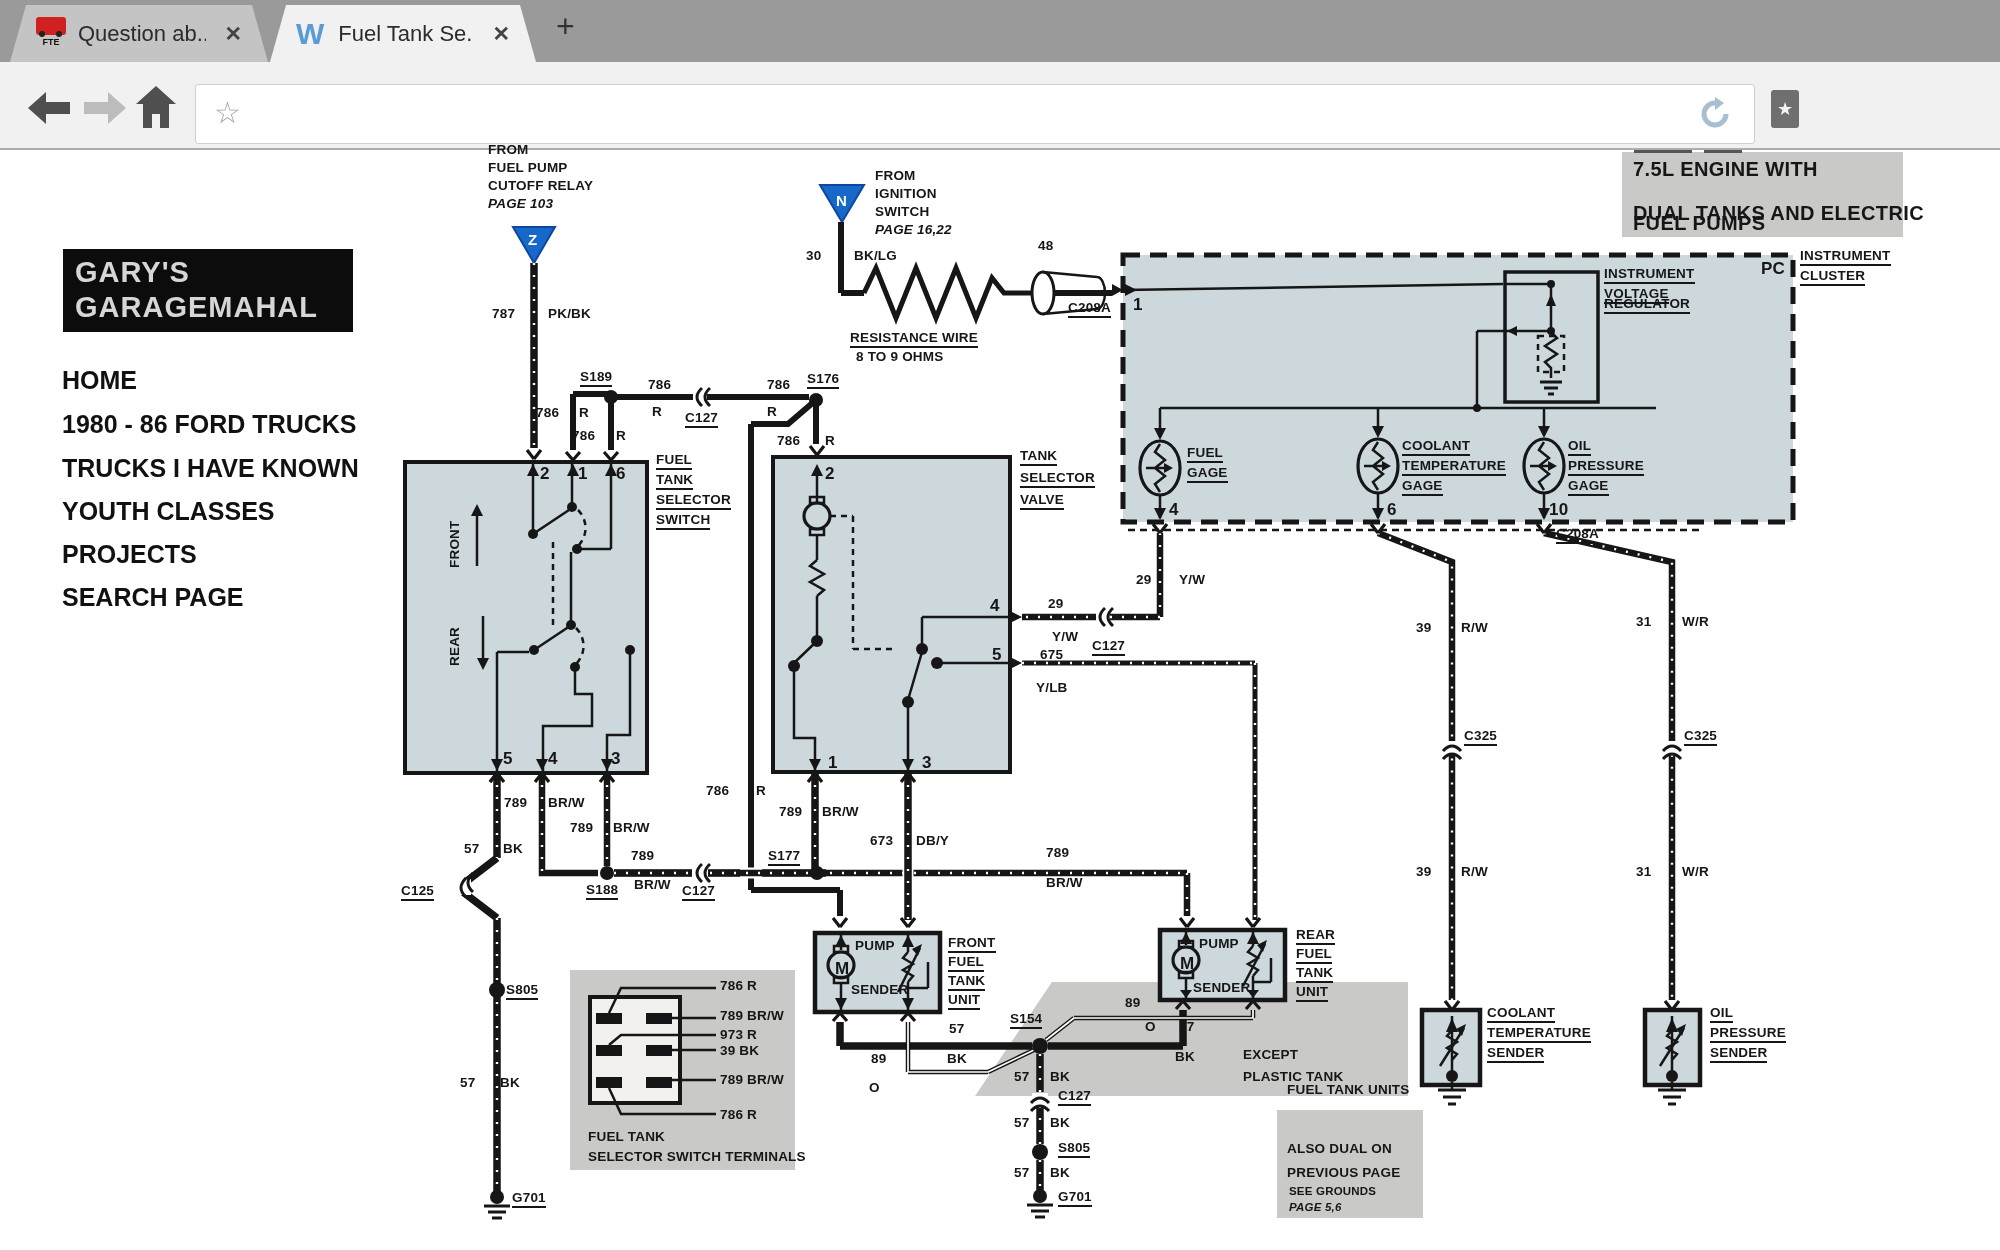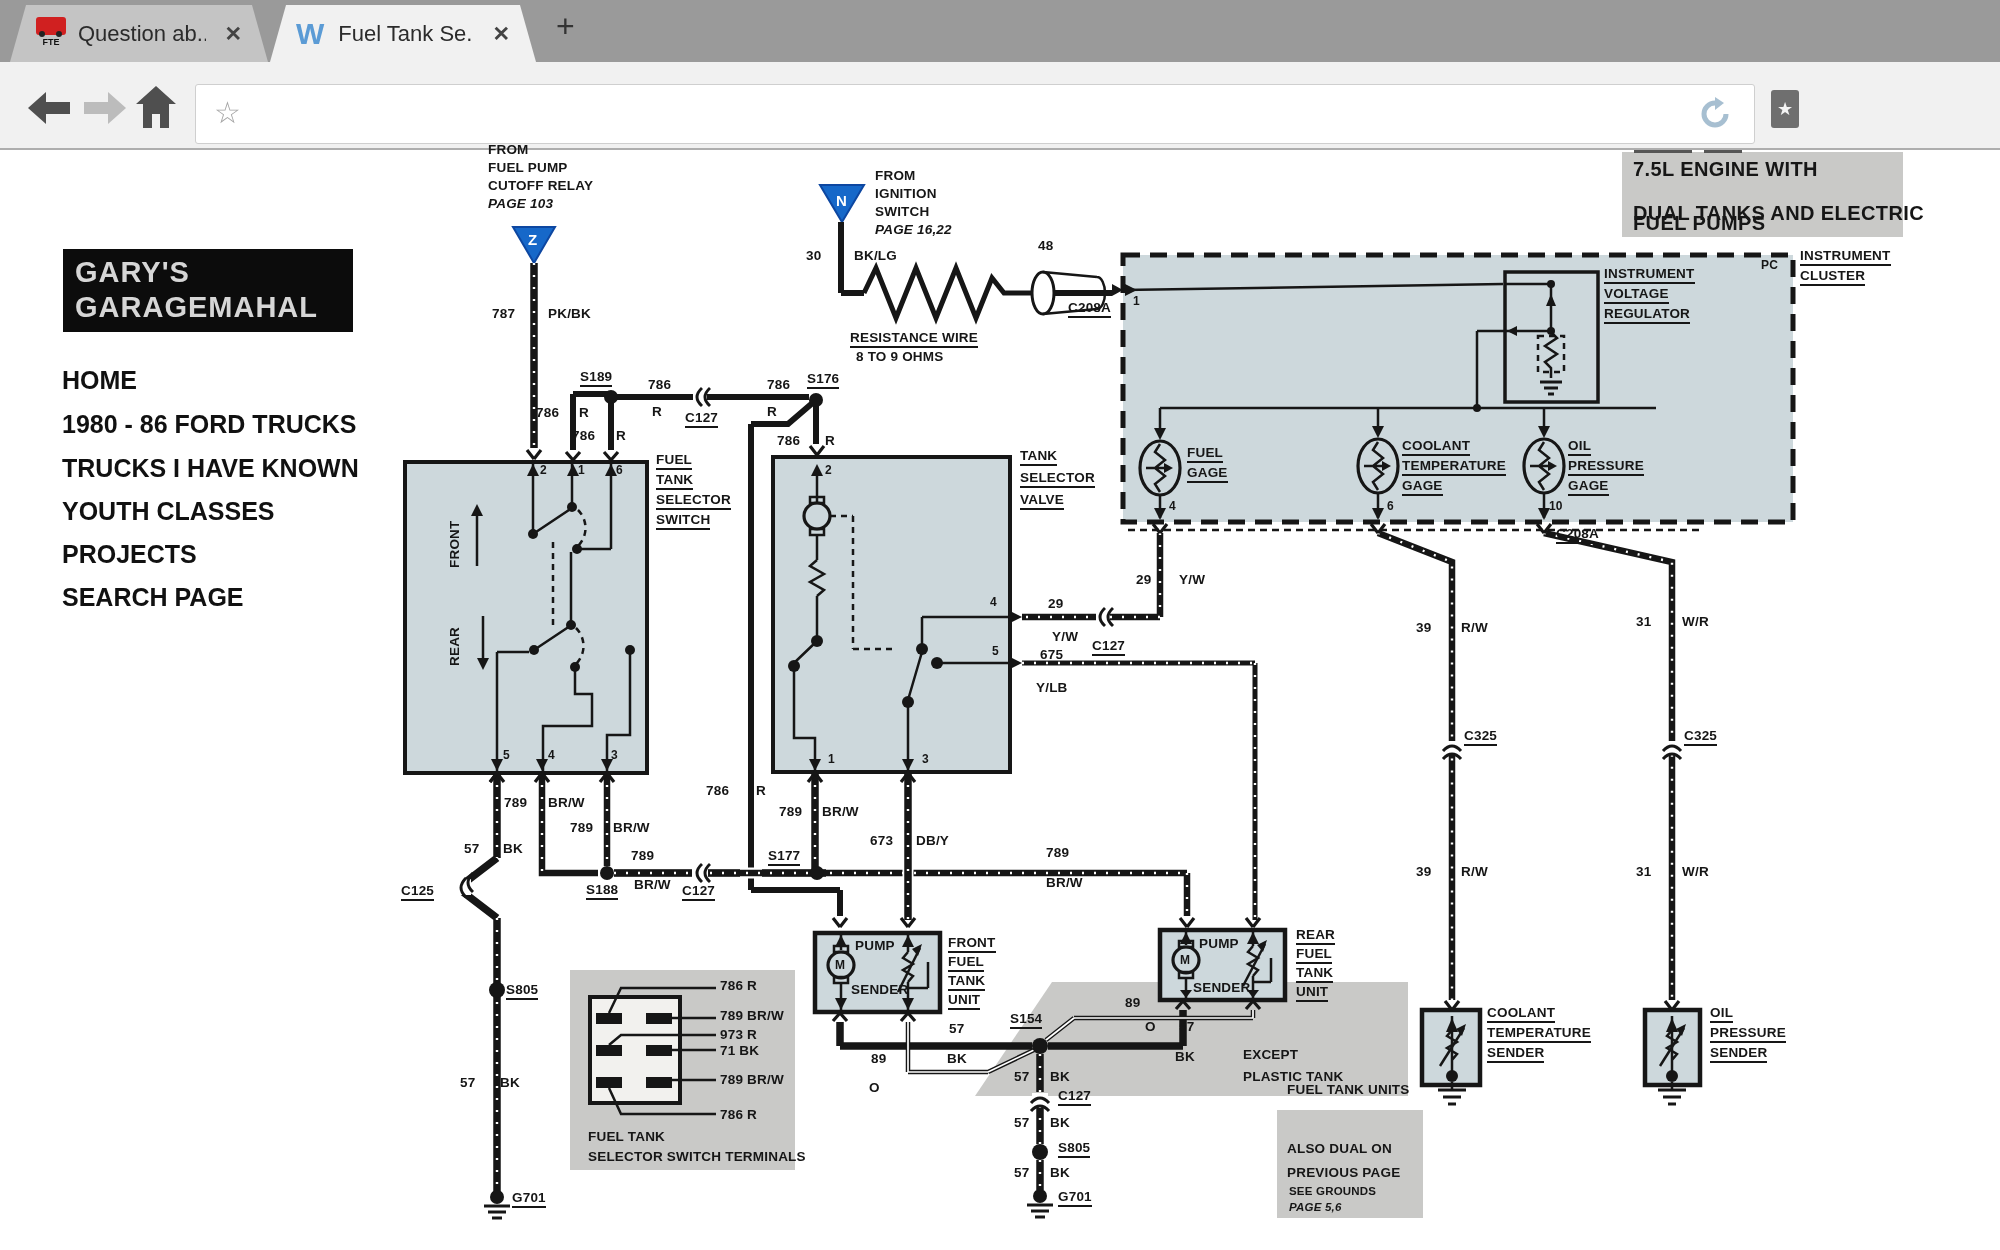--- a/index.html
+++ b/index.html
@@ -20,21 +20,21 @@
   .navico{position:absolute;top:28px;}
   
   #logo{position:absolute;left:63px;top:249px;width:290px;height:83px;background:#0c0c0c;color:#d6d6d6;
     font-weight:bold;font-size:29px;line-height:35px;padding:6px 0 0 12px;box-sizing:border-box;letter-spacing:1px;}
   .menuitem{position:absolute;left:62px;font-size:25px;font-weight:bold;color:#111;white-space:nowrap;cursor:pointer;}
   
   #labels{position:absolute;left:0;top:0;width:2000px;height:1250px;pointer-events:none;}
   .dl{position:absolute;font:bold 13.5px/1.12 "Liberation Sans",sans-serif;color:#161616;letter-spacing:.2px;white-space:pre;}
   .dl.u{border-bottom:2.5px solid #161616;padding-bottom:1px;}
   .dl.it{font-style:italic;}
-  .dl.pin{font-size:12px;}
+  .dl.pin{font-size:17px;}
   .dl.big{font-size:20px;letter-spacing:.4px;}
   .dl.sm{font-size:11.5px;}
   .dl.rot{transform:rotate(-90deg);transform-origin:0 0;}
   .dl.wh2{color:#fff;font-size:15px;}
   
   .k{stroke:#161616;stroke-width:2.5;fill:none;}
   .k3{stroke:#161616;stroke-width:3.2;fill:none;}
   .s5{stroke:#161616;stroke-width:5;fill:none;}
   .s6{stroke:#161616;stroke-width:6;fill:none;}
   .s7{stroke:#161616;stroke-width:7.5;fill:none;}
@@ -386,21 +386,21 @@
       <div class="dl u" style="left: 1068px; top: 300px;">C208A</div>
       <div class="dl pin" style="left: 1133px; top: 295px;">1</div>
       <div class="dl big" style="left: 1633px; top: 158px;">7.5L ENGINE WITH</div>
       <div class="dl big" style="left: 1633px; top: 202px;">DUAL TANKS AND ELECTRIC</div>
       <div class="dl big" style="left: 1633px; top: 212px;">FUEL PUMPS</div>
       <div class="dl pin" style="left: 1761px; top: 259px;">PC</div>
       <div class="dl u" style="left: 1800px; top: 248px;">INSTRUMENT</div>
       <div class="dl u" style="left: 1800px; top: 268px;">CLUSTER</div>
       <div class="dl u" style="left: 1604px; top: 266px;">INSTRUMENT</div>
       <div class="dl u" style="left: 1604px; top: 286px;">VOLTAGE</div>
-      <div class="dl u" style="left: 1604px; top: 306px;">REGULATOR</div>
+      <div class="dl u" style="left: 1604px; top: 296px;">REGULATOR</div>
       <div class="dl u" style="left: 1187px; top: 445px;">FUEL</div>
       <div class="dl u" style="left: 1187px; top: 465px;">GAGE</div>
       <div class="dl u" style="left: 1402px; top: 438px;">COOLANT</div>
       <div class="dl u" style="left: 1402px; top: 458px;">TEMPERATURE</div>
       <div class="dl u" style="left: 1402px; top: 478px;">GAGE</div>
       <div class="dl u" style="left: 1568px; top: 438px;">OIL</div>
       <div class="dl u" style="left: 1568px; top: 458px;">PRESSURE</div>
       <div class="dl u" style="left: 1568px; top: 478px;">GAGE</div>
       <div class="dl pin" style="left: 1169px; top: 500px;">4</div>
       <div class="dl pin" style="left: 1387px; top: 500px;">6</div>
@@ -516,21 +516,21 @@
       <div class="dl" style="left: 1014px; top: 1165px;">57</div>
       <div class="dl" style="left: 1050px; top: 1165px;">BK</div>
       <div class="dl u" style="left: 1058px; top: 1189px;">G701</div>
       <div class="dl u" style="left: 506px; top: 982px;">S805</div>
       <div class="dl" style="left: 460px; top: 1075px;">57</div>
       <div class="dl" style="left: 500px; top: 1075px;">BK</div>
       <div class="dl u" style="left: 512px; top: 1190px;">G701</div>
       <div class="dl" style="left: 720px; top: 978px;">786 R</div>
       <div class="dl" style="left: 720px; top: 1008px;">789 BR/W</div>
       <div class="dl" style="left: 720px; top: 1027px;">973 R</div>
-      <div class="dl" style="left: 720px; top: 1043px;">71 BK</div>
+      <div class="dl" style="left: 720px; top: 1043px;">39 BK</div>
       <div class="dl" style="left: 720px; top: 1072px;">789 BR/W</div>
       <div class="dl" style="left: 720px; top: 1107px;">786 R</div>
       <div class="dl" style="left: 588px; top: 1129px;">FUEL TANK</div>
       <div class="dl" style="left: 588px; top: 1149px;">SELECTOR SWITCH TERMINALS</div>
       <div class="dl" style="left: 1287px; top: 1082px;">FUEL TANK UNITS</div>
       <div class="dl" style="left: 1287px; top: 1141px;">ALSO DUAL ON</div>
       <div class="dl" style="left: 1287px; top: 1165px;">PREVIOUS PAGE</div>
       <div class="dl sm" style="left: 1289px; top: 1185px;">SEE GROUNDS</div>
       <div class="dl it sm" style="left: 1289px; top: 1201px;">PAGE 5,6</div>
     </div>

